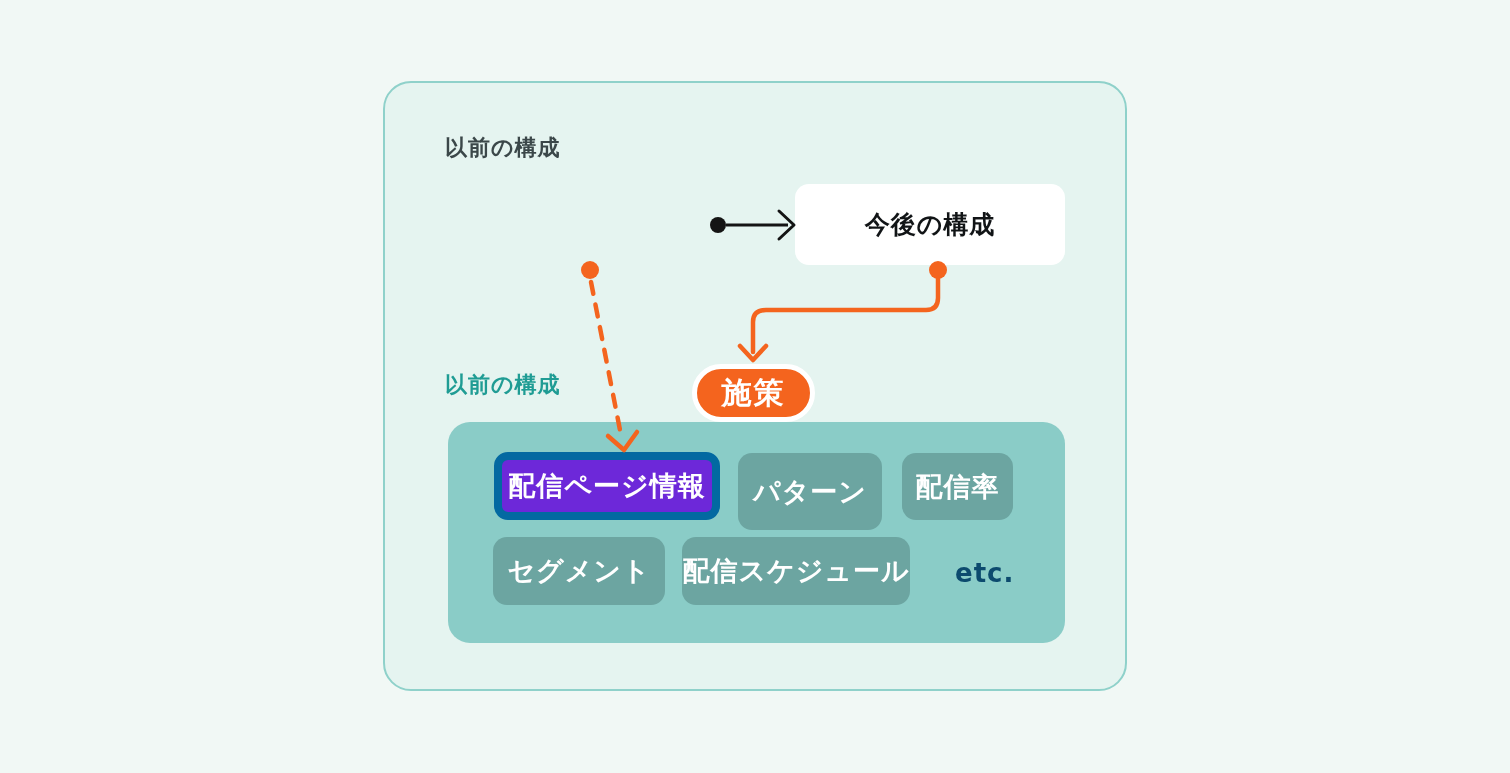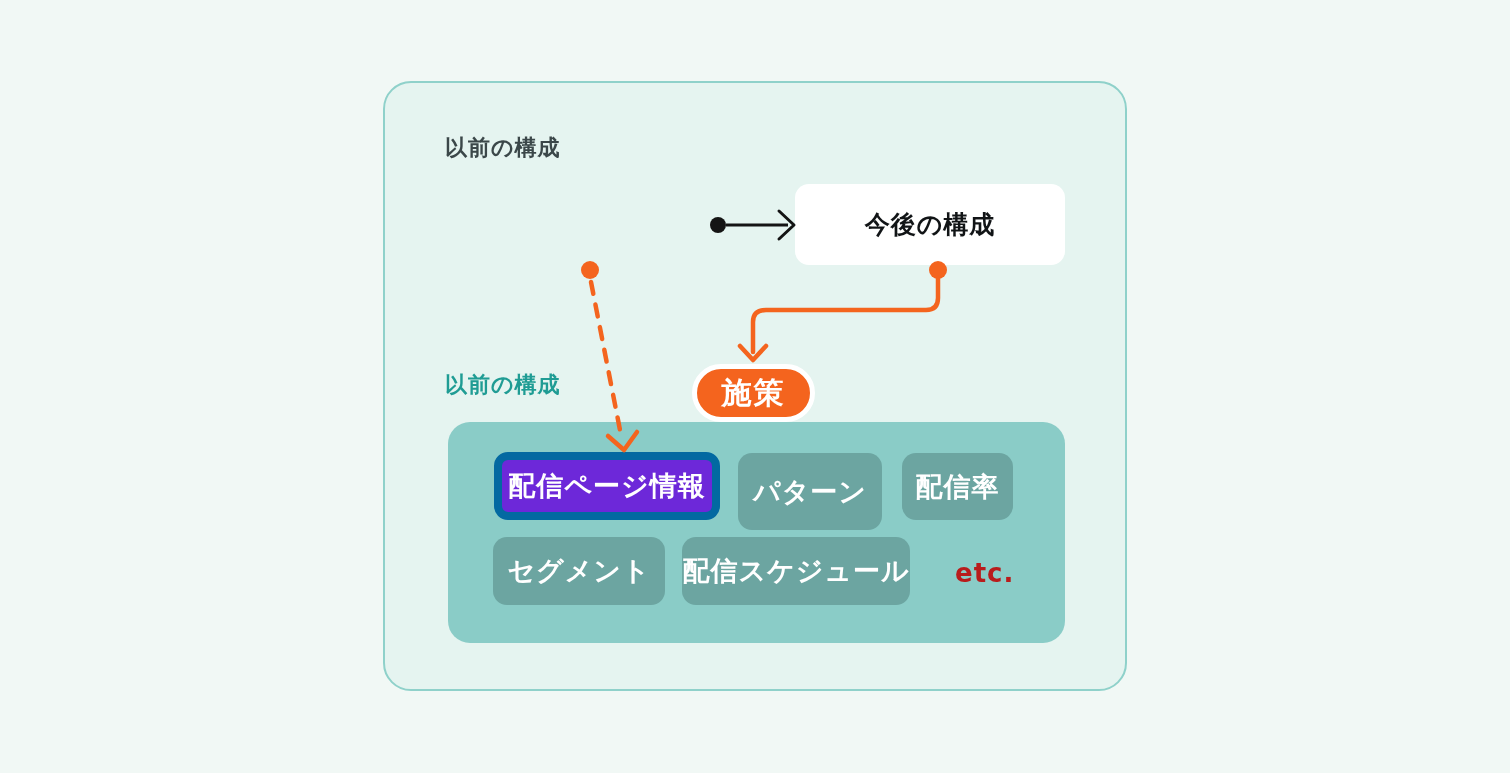--- a/index.html
+++ b/index.html
@@ -109,21 +109,21 @@
   }
   .chip-pageinfo  { left: 494px; top: 452px; width: 226px; height: 68px; }
   .chip-pattern   { left: 738px; top: 453px; width: 144px; height: 77px; }
   .chip-rate      { left: 902px; top: 453px; width: 111px; height: 67px; }
   .chip-segment   { left: 493px; top: 537px; width: 172px; height: 68px; }
   .chip-schedule  { left: 682px; top: 537px; width: 228px; height: 68px; }
   .etc-label {
     position: absolute;
     left: 955px;
     top: 558px;
-    color: #b91c1c;
+    color: #0c4a6e;
     font-size: 26px;
     font-weight: bold;
     z-index: 2;
     letter-spacing: 1px;
   }
   .connector-layer {
     position: absolute;
     left: 0;
     top: 0;
     width: 1510px;

